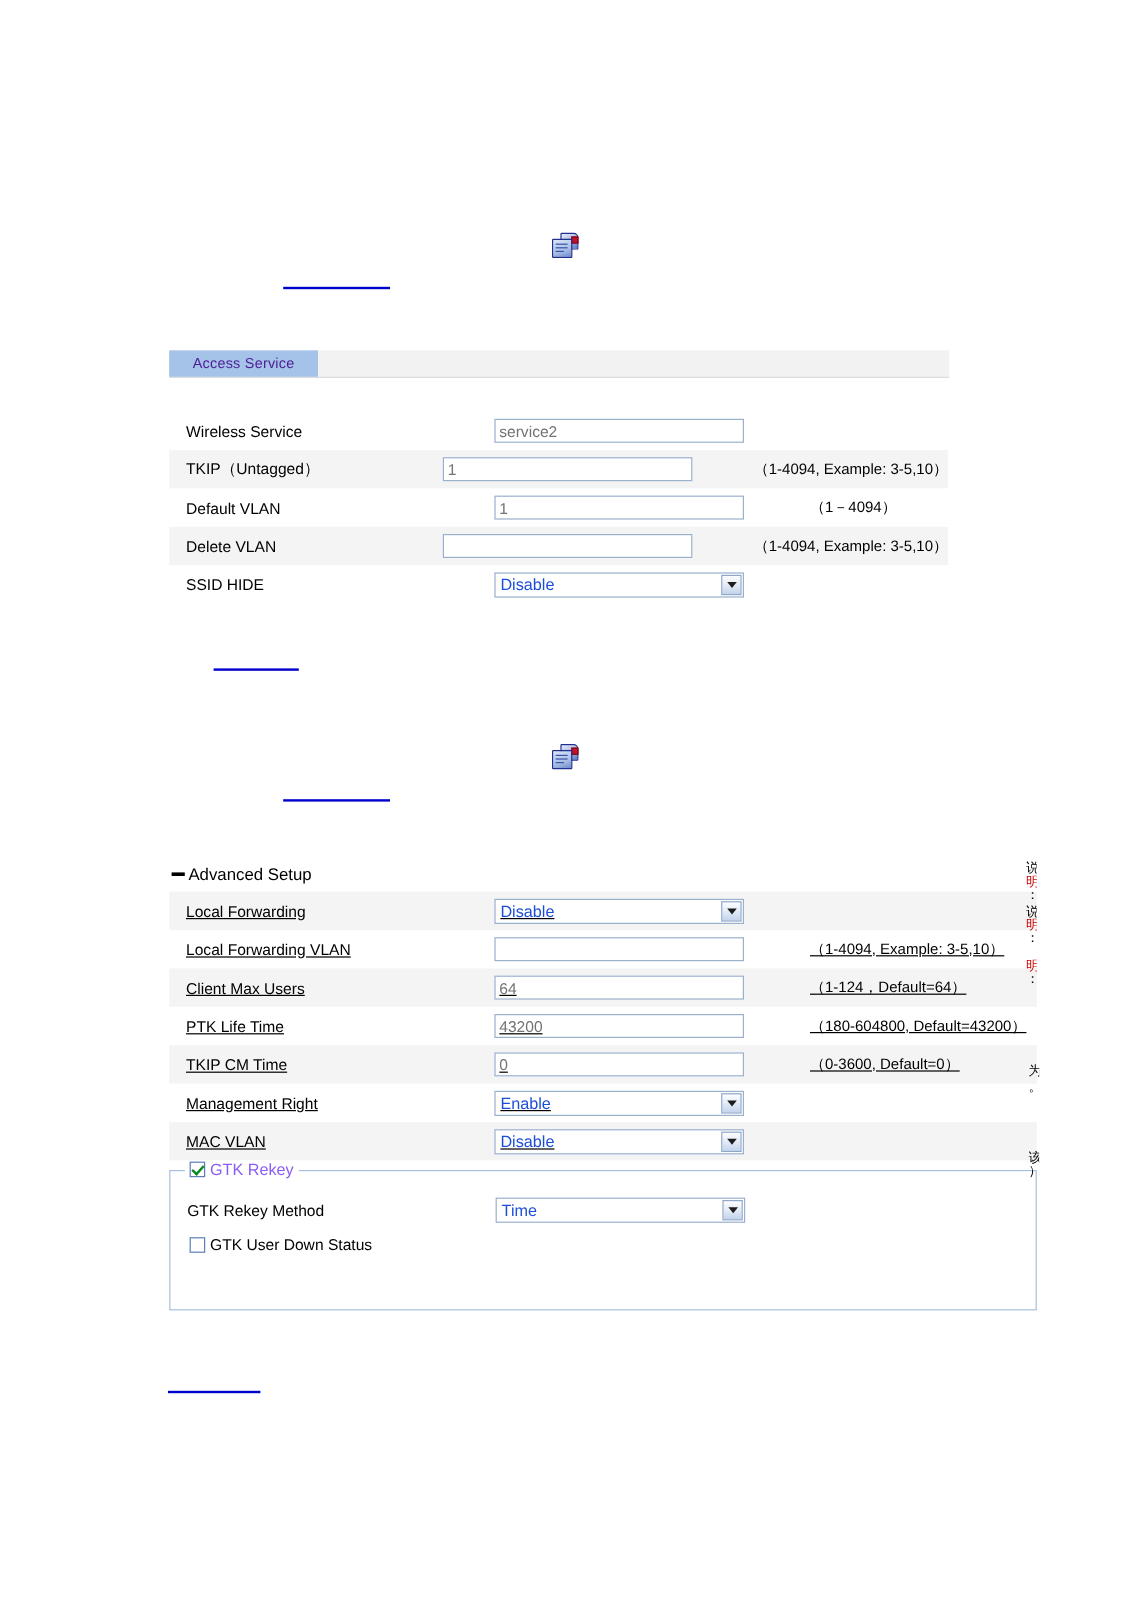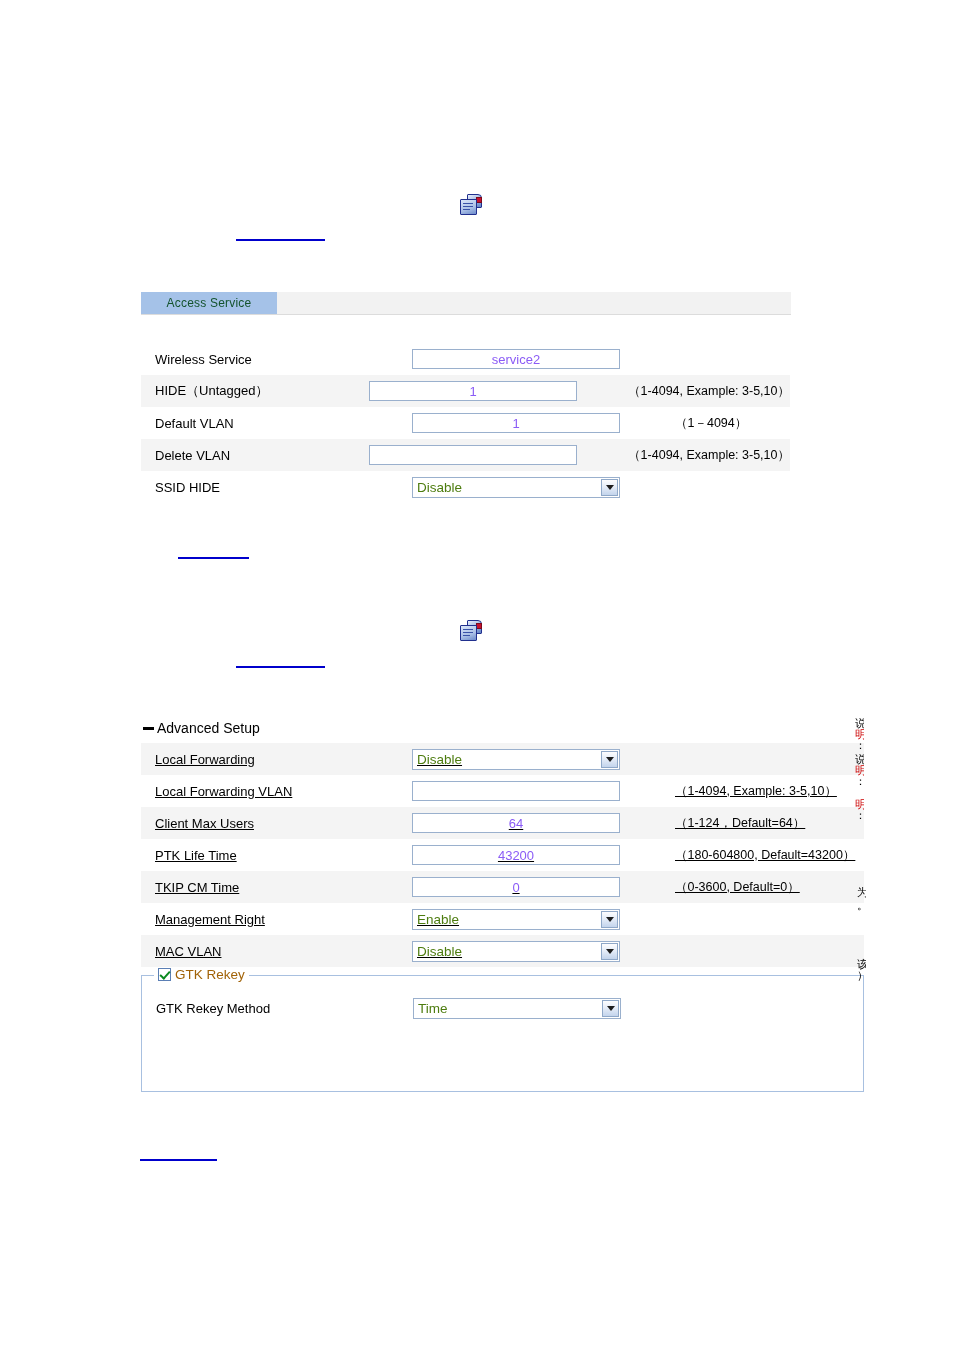--- a/index.html
+++ b/index.html
@@ -74,24 +74,24 @@
     position: absolute;
     left: 0; top: 0;
     width: 650px;
     height: 22px;
     background: #f2f2f2;
     border-bottom: 1px solid #dcdcdc;
   }
   .tabstrip .tab {
     position: absolute;
     left: 0; top: 0;
-    width: 136px;
+    width: 124px;
     height: 22px;
     background: #a5c2e8;
-    color: #14532d;
+    color: #4c1d95;
     font-size: 12px;
     line-height: 22px;
     text-align: center;
     letter-spacing: 0.2px;
   }
 
   .formtable { position: absolute; }
   .frow {
     position: relative;
     height: 32px;
@@ -121,41 +121,40 @@
 
   
   .tinput {
     width: 208px;
     height: 20px;
     box-sizing: border-box;
     border: 1px solid #9ab0cd;
     background: #ffffff;
     font-family: "Liberation Sans", sans-serif;
     font-size: 13px;
-    color: #8b5cf6;
+    color: #737373;
     padding: 0 3px;
     line-height: 18px;
     outline: none;
-    text-align: center;
   }
   
   .tselect {
     position: relative;
     width: 208px;
     height: 21px;
     box-sizing: border-box;
     border: 1px solid #9ab0cd;
     background: #ffffff;
     display: flex;
     align-items: center;
   }
   .tselect .sval {
     padding-left: 4px;
     font-size: 13.5px;
-    color: #4d7c0f;
+    color: #1d4ed8;
   }
   .tselect .sbtn {
     position: absolute;
     right: 1px; top: 1px;
     width: 17px; height: 17px;
     background: linear-gradient(180deg,#fdfdfe 0%, #e6edf8 45%, #c3d4ec 100%);
     border: 1px solid #8fa8c8;
     box-sizing: border-box;
     display: flex;
     align-items: center;
@@ -193,21 +192,21 @@
   }
   .fieldset .legend {
     position: absolute;
     left: 12px;
     top: -9px;
     background: #ffffff;
     padding: 0 4px;
     display: flex;
     align-items: center;
     font-size: 13.5px;
-    color: #a16207;
+    color: #8b5cf6;
     white-space: nowrap;
   }
   .cbx {
     width: 13px; height: 13px;
     box-sizing: border-box;
     border: 1px solid #5b7fb5;
     background: #ffffff;
     margin-right: 4px;
     position: relative;
     flex: 0 0 auto;
@@ -263,21 +262,21 @@
 
     <div class="frow">
       <div class="flabel">Wireless Service</div>
       <div class="fctl">
         <input class="tinput" type="text" value="service2" style="">
       </div>
       <div class="fhint"></div>
     </div>
 
     <div class="frow alt">
-      <div class="flabel">HIDE（Untagged）</div>
+      <div class="flabel">TKIP（Untagged）</div>
       <div class="fctl">
         <input class="tinput" type="text" value="1" style="">
       </div>
       <div class="fhint">（1-4094, Example: 3-5,10）</div>
     </div>
 
     <div class="frow">
       <div class="flabel">Default VLAN</div>
       <div class="fctl">
         <input class="tinput" type="text" value="1" style="">
@@ -411,20 +410,26 @@
         <div class="fctl">
           <div class="tselect">
             <span class="sval">Time</span>
             <span class="sbtn"></span>
           </div>
         </div>
         <div class="fhint"></div>
       </div>
 
 
+      <div class="frow" style="height:26px;">
+        <div class="cbx-row" style="padding-left:16px;">
+          <span class="cbx"></span>
+          <span>GTK User Down Status</span>
+        </div>
+      </div>
 
     </div>
   </div>
 </div>
 
 <div class="clip-frag" style="left:855px; top:716px;">说</div>
 <div class="clip-frag red" style="left:855px; top:727px;">明</div>
 <div class="clip-frag" style="left:855px; top:738px;">：</div>
 <div class="clip-frag" style="left:855px; top:752px;">说</div>
 <div class="clip-frag red" style="left:855px; top:763px;">明</div>

